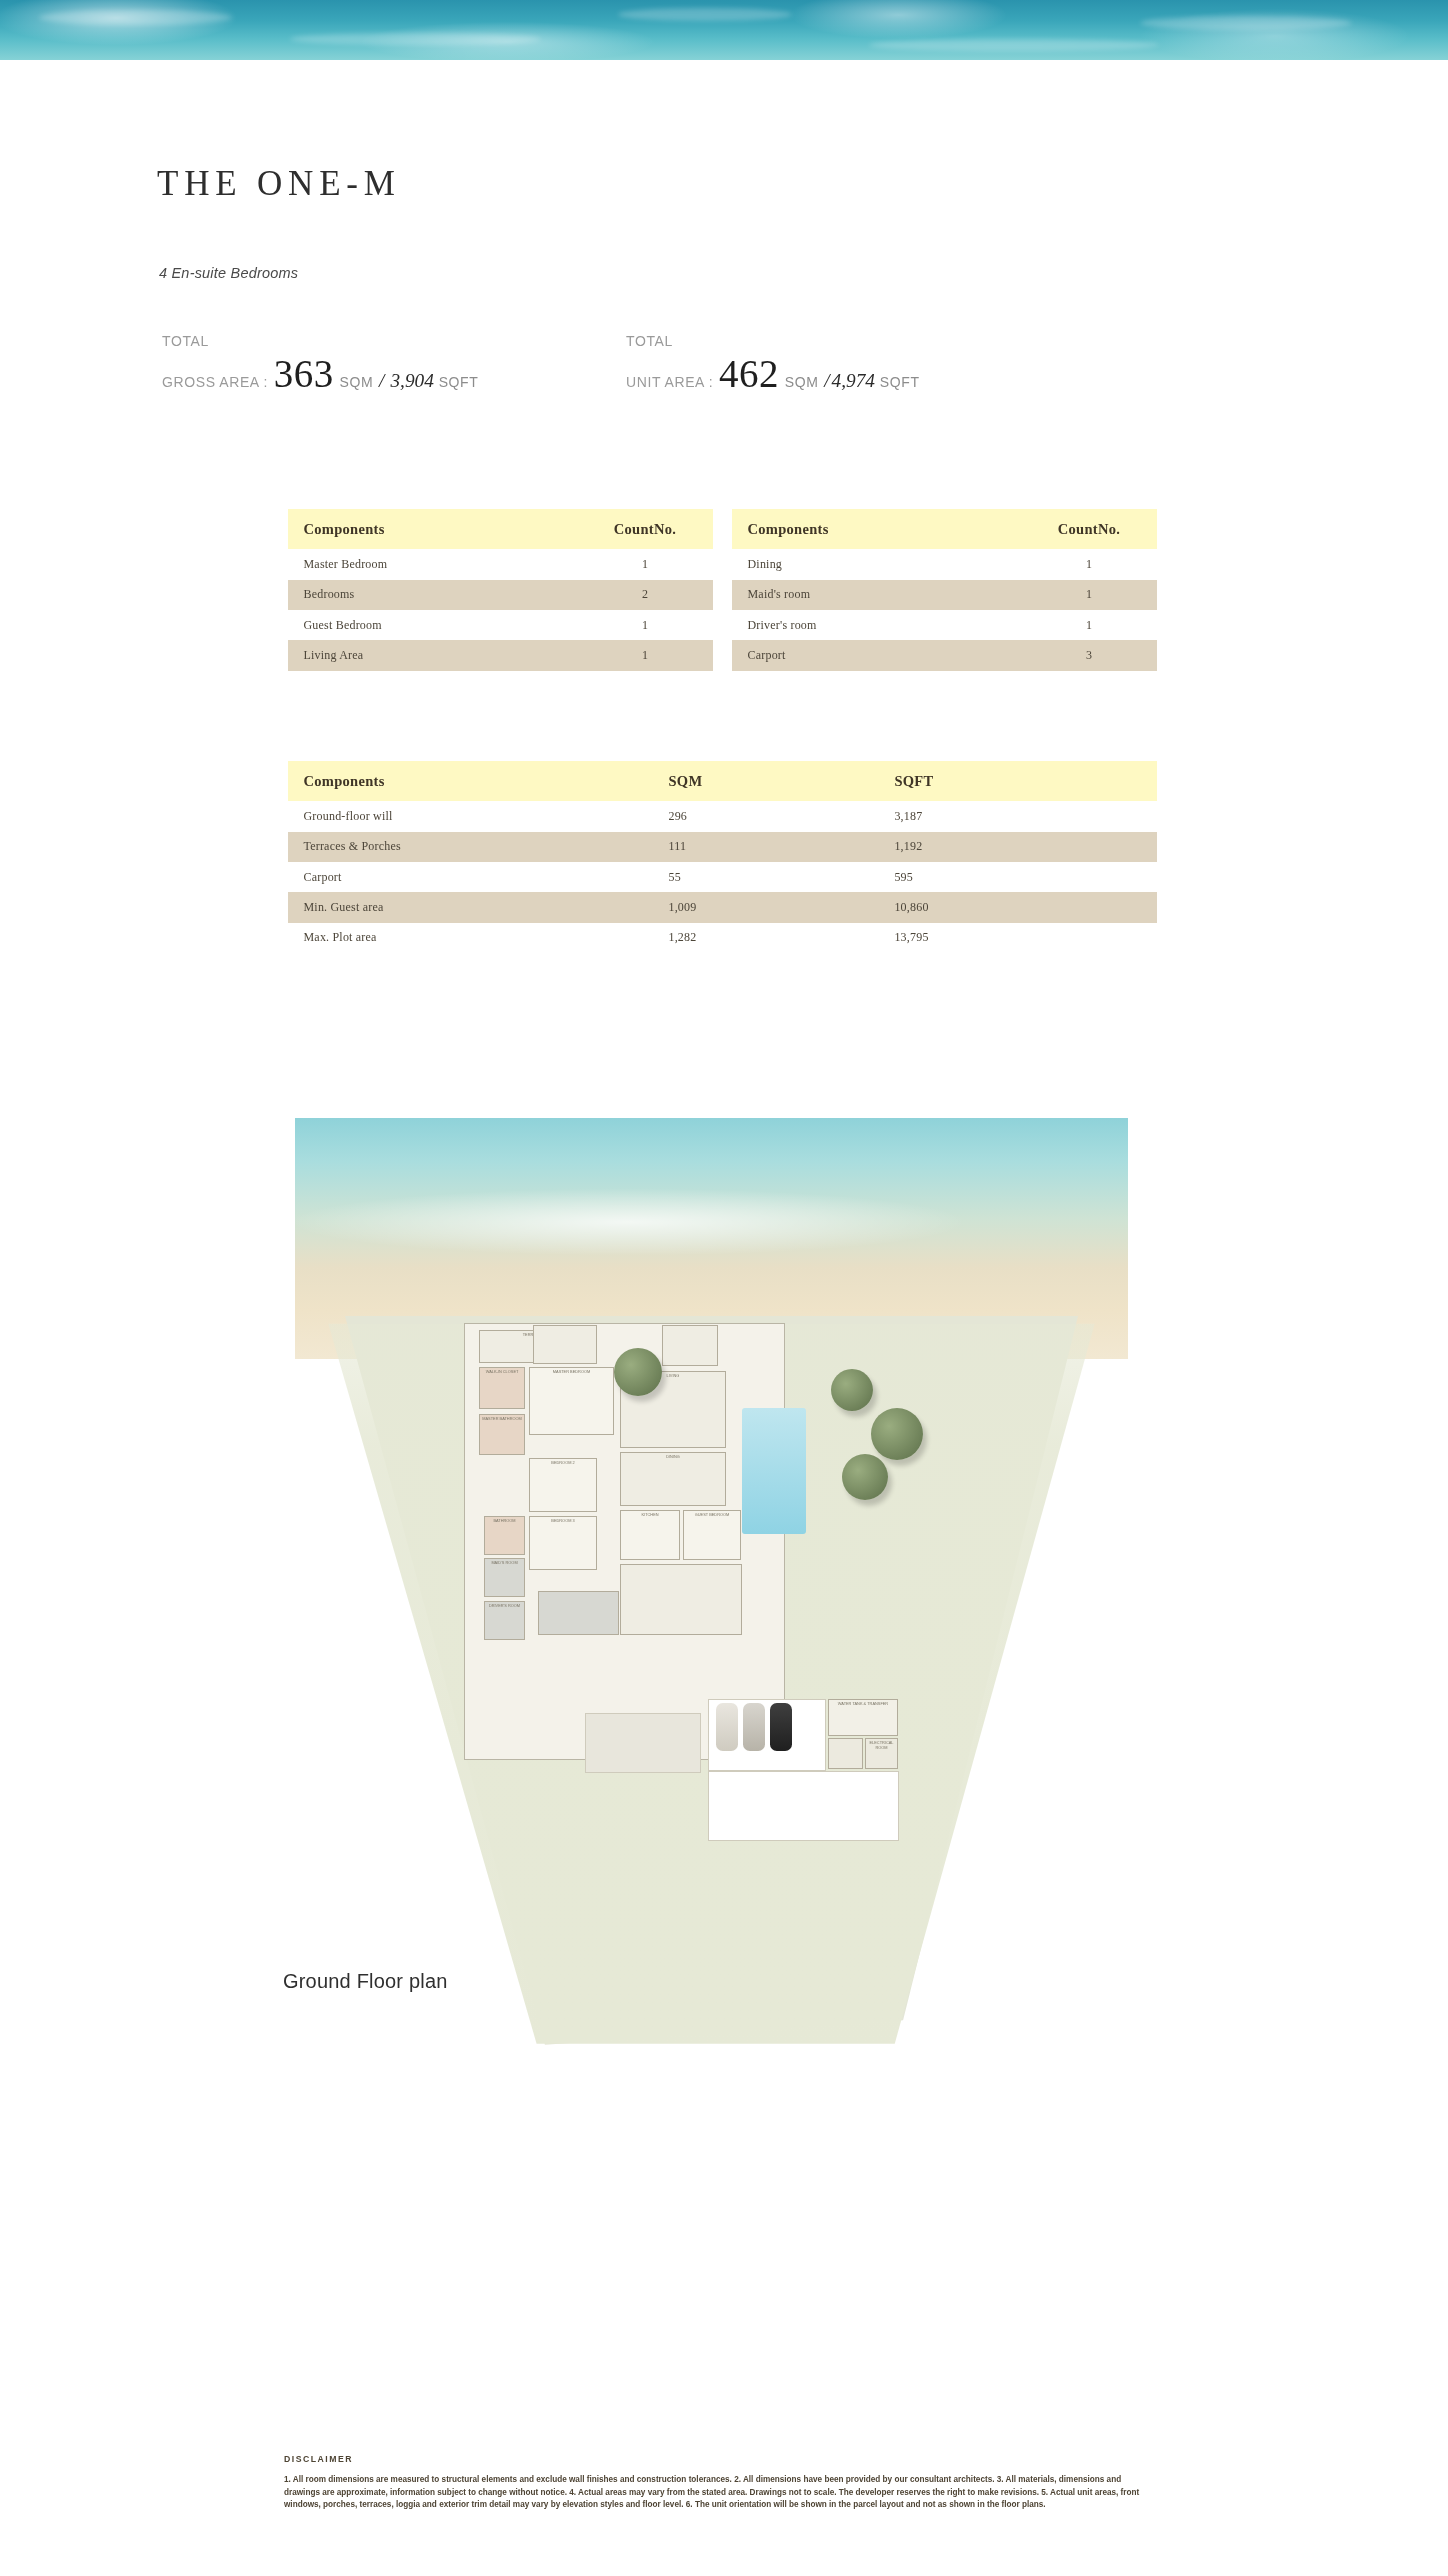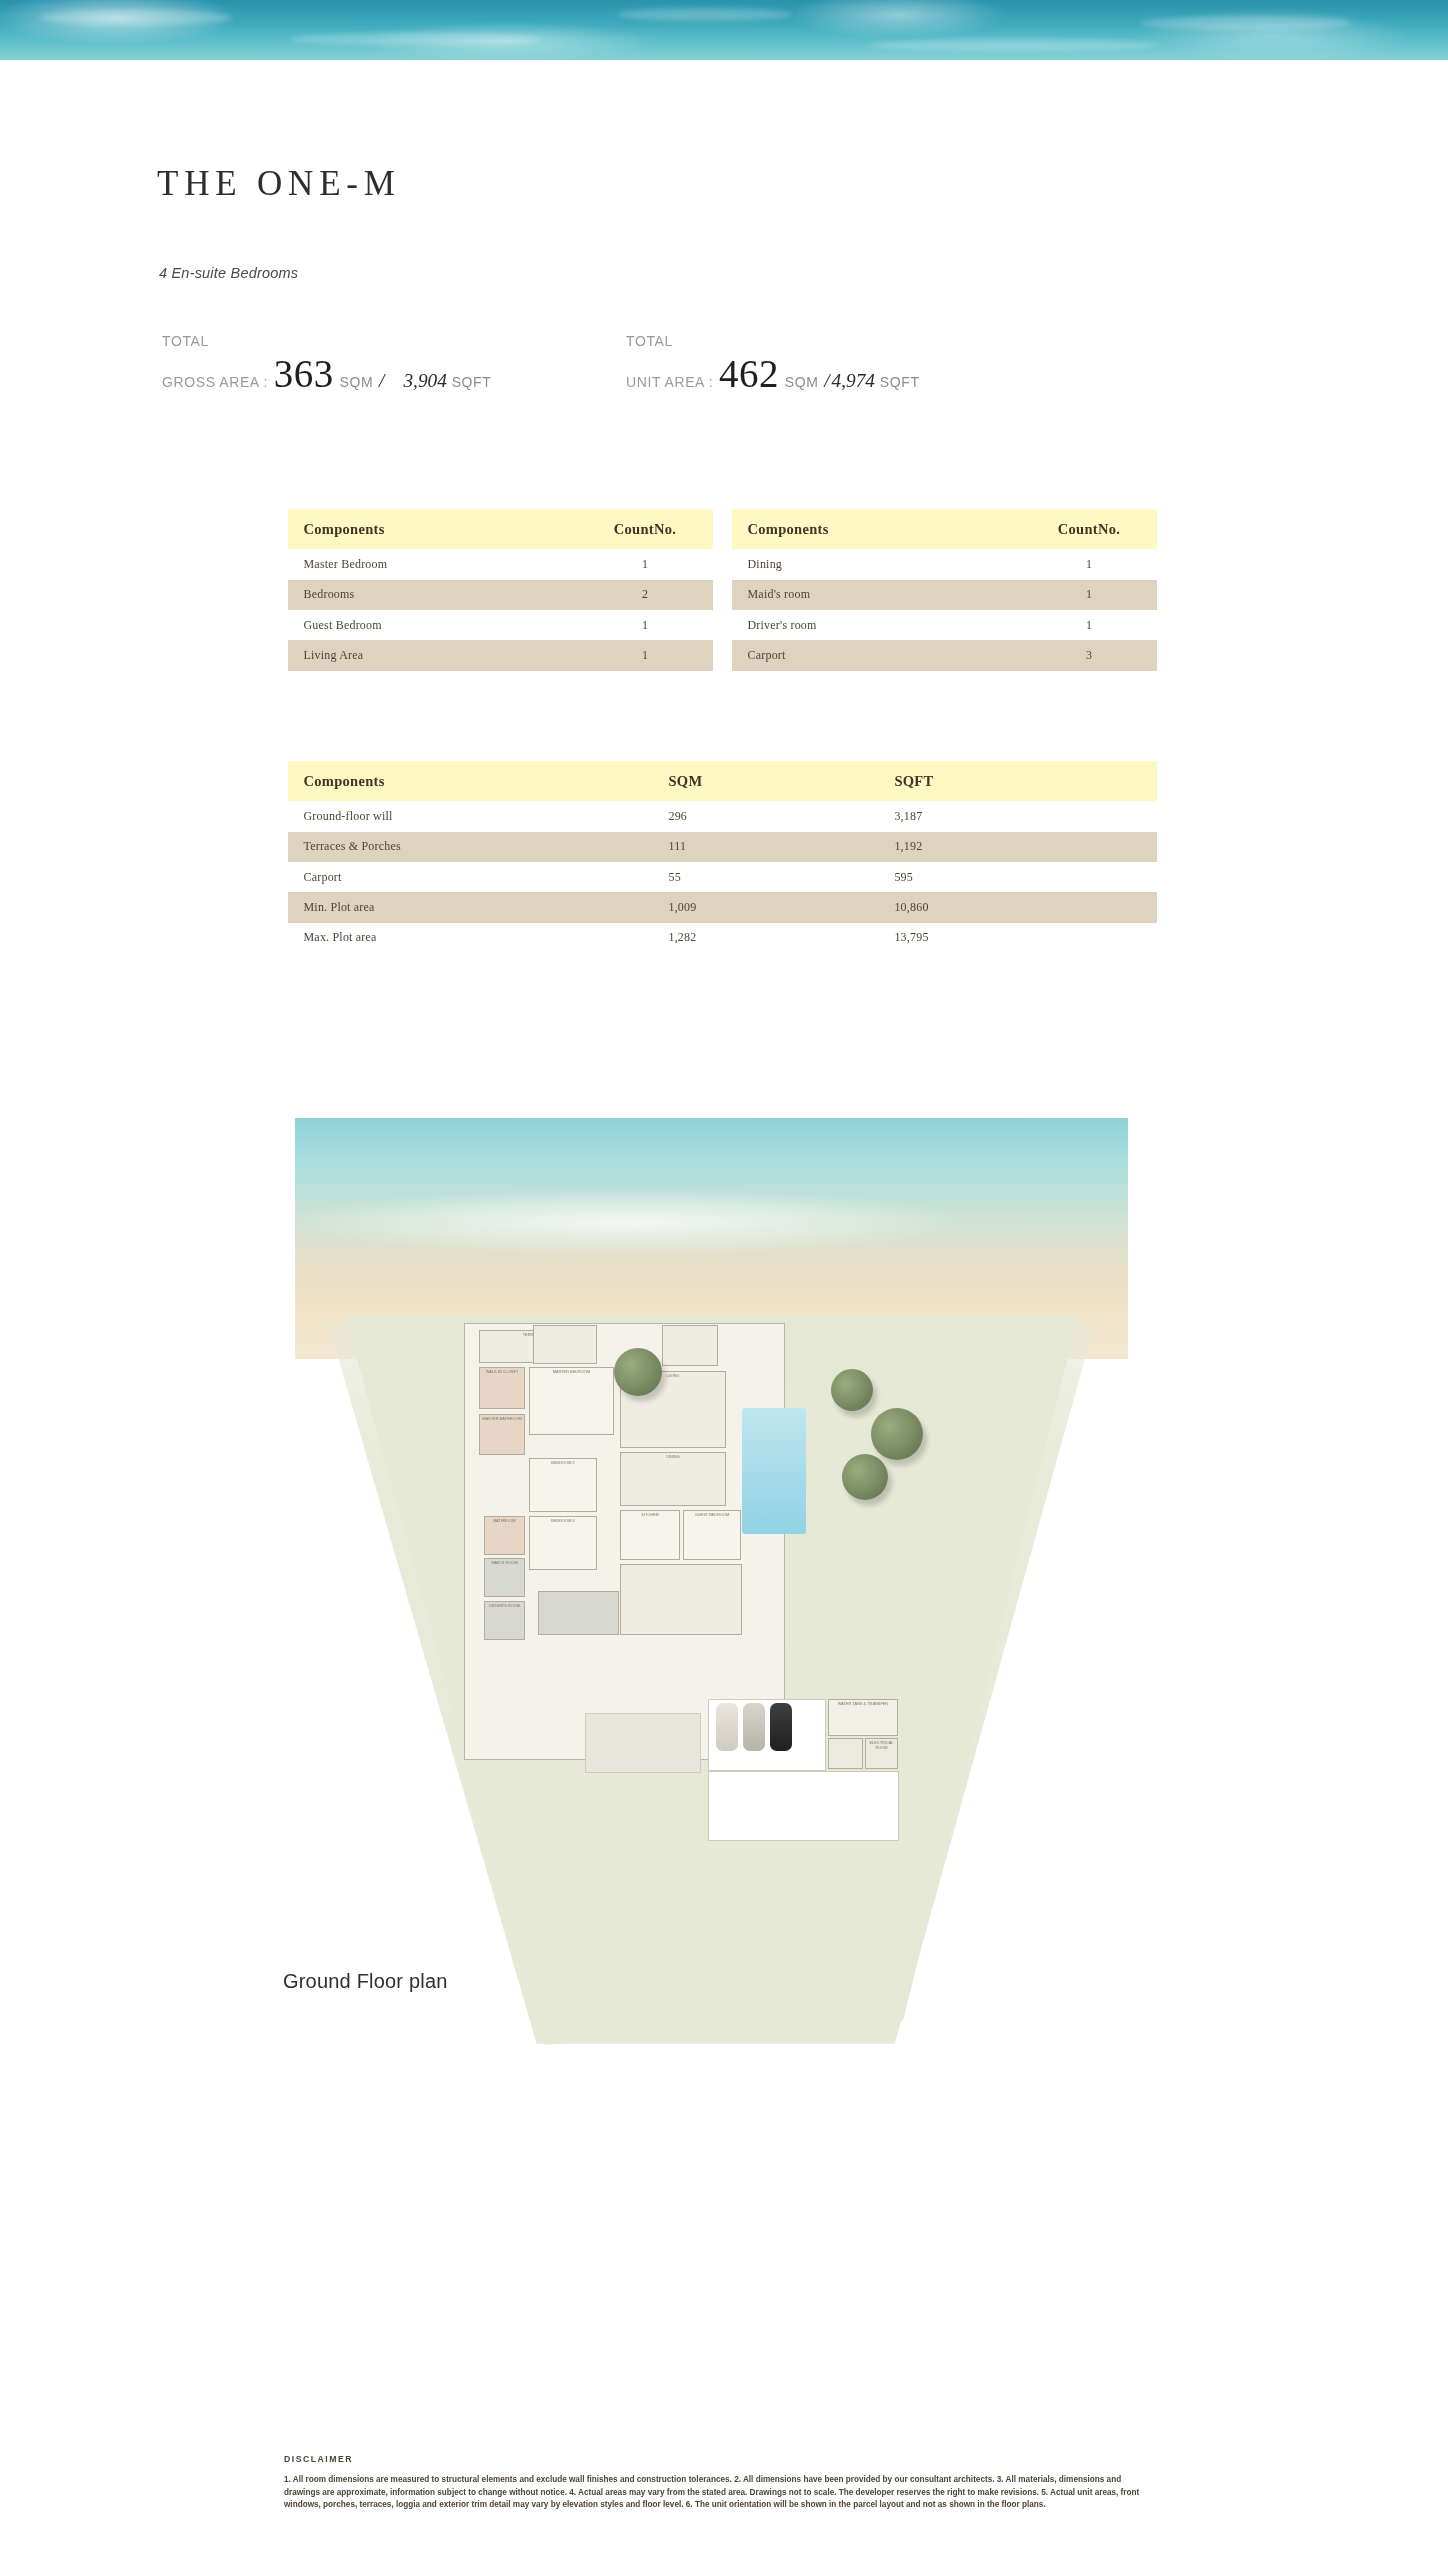--- a/index.html
+++ b/index.html
@@ -251,21 +251,21 @@
 <div class="title">THE ONE-M</div>
 <div class="subtitle">4 En-suite Bedrooms</div>
 
 <div class="area-block" style="left:162px; top:333px;">
   <span class="lbl1">TOTAL</span>
   <div class="area-row">
     <span class="lbl2">GROSS AREA :</span>
     <span class="area-num">363</span>
     <span class="area-unit">SQM</span>
     <span class="area-alt">/</span>
-    <span class="area-alt" style="margin-left:19px;">3,904</span>
+    <span class="area-alt" style="margin-left:6px;">3,904</span>
     <span class="area-alt-unit">SQFT</span>
   </div>
 </div>
 
 <div class="area-block" style="left:626px; top:333px;">
   <span class="lbl1">TOTAL</span>
   <div class="area-row">
     <span class="lbl2">UNIT AREA :</span>
     <span class="area-num">462</span>
     <span class="area-unit">SQM</span>
@@ -347,21 +347,21 @@
       <td>Terraces &amp; Porches</td>
       <td>111</td>
       <td>1,192</td>
     </tr>
     <tr class="plain">
       <td>Carport</td>
       <td>55</td>
       <td>595</td>
     </tr>
     <tr class="alt">
-      <td>Min. Plot area</td>
+      <td>Min. Guest area</td>
       <td>1,009</td>
       <td>10,860</td>
     </tr>
     <tr class="plain">
       <td>Max. Plot area</td>
       <td>1,282</td>
       <td>13,795</td>
     </tr>
   </tbody>
 </table>

